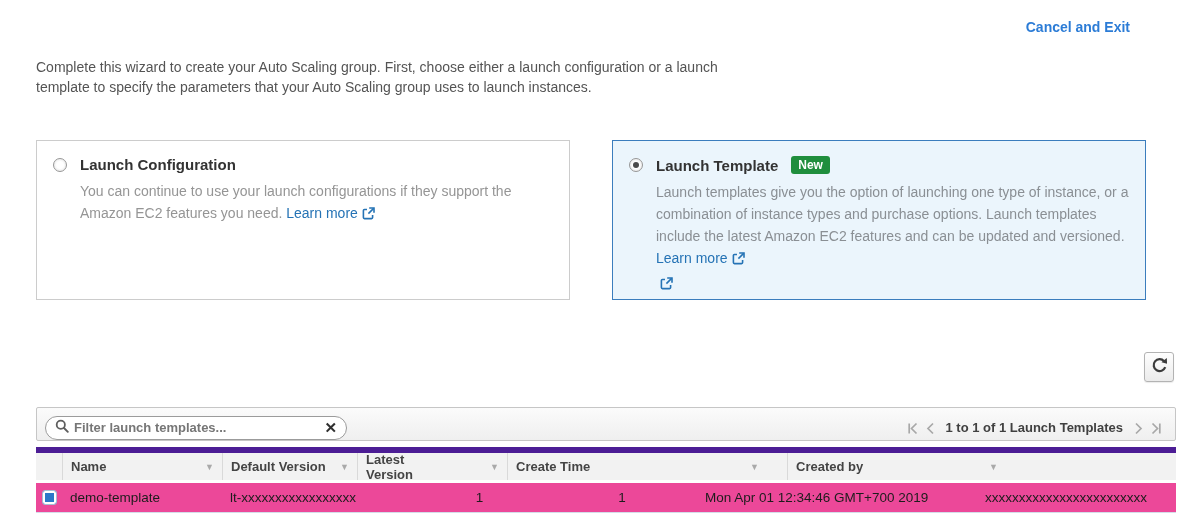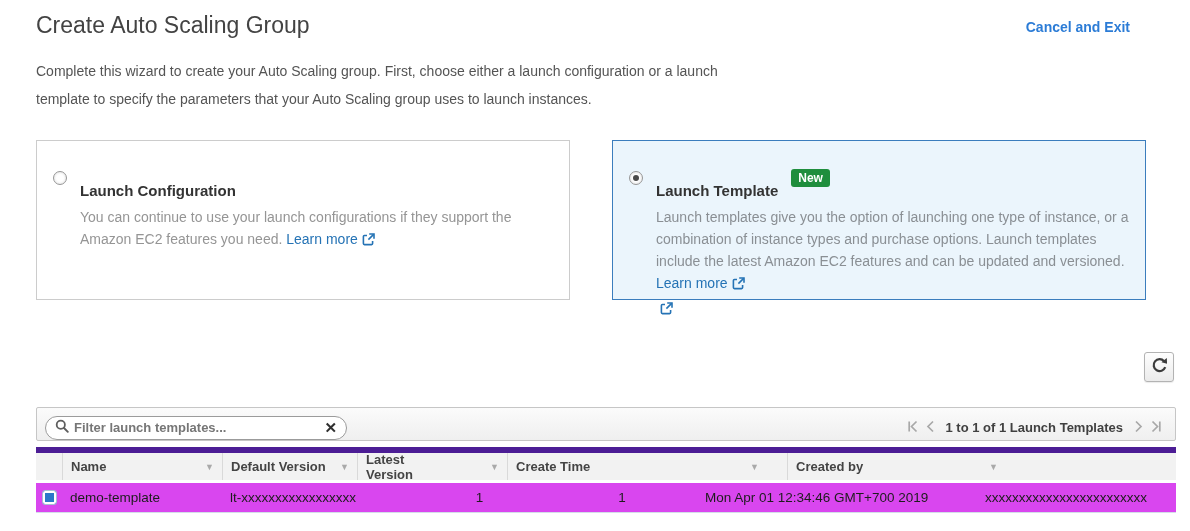--- a/index.html
+++ b/index.html
@@ -2,80 +2,79 @@
 <html><head>
 <meta charset="utf-8">
 <style>
   * { margin:0; padding:0; box-sizing:border-box; }
   html,body { background:#fff; }
   body { font-family:"Liberation Sans", sans-serif; font-size:14px; color:#444; }
   .page { position:relative; width:1190px; height:531px; overflow:hidden; background:#fff; }
 
   .title { position:absolute; left:36px; top:12px; font-size:23px; font-weight:400; color:#434343; }
   .cancel-link { position:absolute; top:19px; right:60px; font-size:14px; font-weight:bold; color:#2c7cd6; cursor:pointer; }
-  .desc { position:absolute; left:36px; top:57px; width:695px; font-size:14px; line-height:28px; color:#545454; }
+  .desc { position:absolute; left:36px; top:57px; width:695px; font-size:14px; line-height:20px; color:#545454; }
 
   .cards { position:absolute; left:36px; top:140px; display:flex; gap:42px; }
   .card { width:534px; height:160px; background:#fff; border:1px solid #cccccc; padding:15px 16px; cursor:pointer; }
   .card.selected { background:#ebf5fc; border:1px solid #3b7dbd; }
   .card-head { display:flex; align-items:center; gap:13px; }
   .radio { flex:0 0 auto; width:14px; height:14px; border-radius:50%; border:1px solid #979797; background:radial-gradient(#ffffff 40%, #dddddd); }
   .radio.checked::after { content:''; display:block; width:6px; height:6px; margin:3px; border-radius:50%; background:#4a4a4a; }
-  .card-title { font-size:15px; font-weight:bold; color:#333;margin-top:26px; }
+  .card-title { font-size:15px; font-weight:bold; color:#333; }
   .badge-new { background:#1f8e3d; color:#fff; font-size:12px; font-weight:bold; padding:2px 7px; border-radius:3px; }
   .card-body { margin:7px 0 0 27px; font-size:14px; line-height:22px; color:#959595; }
   .card.selected .card-body { color:#8a8f94; }
   .link { color:#2573b5; text-decoration:none; cursor:pointer; }
   .ext-icon { display:inline-block; vertical-align:-2px; margin-left:4px; color:#2573b5; }
   .card-links div { line-height:23px; }
 
   .refresh-btn { position:absolute; top:352px; right:16px; width:30px; height:30px; border:1px solid #b3b3b3; border-radius:3px;
     background:linear-gradient(#fefefe,#ebebeb); display:flex; align-items:center; justify-content:center; cursor:pointer;
     box-shadow:0 1px 1px rgba(0,0,0,.08); }
 
   .table-wrap { position:absolute; left:36px; top:407px; width:1140px; }
   .toolbar { height:34px; border:1px solid #c6c6c6; border-radius:2px; background:linear-gradient(#fbfbfb,#efefef);
     display:flex; align-items:center; justify-content:space-between; padding:7px 12px 0 8px; }
   .search-pill { display:flex; align-items:center; width:302px; height:24px; background:#fff; border:1px solid #9b9b9b; border-radius:13px; padding:0 9px; }
   .filter-input { flex:1; border:none; outline:none; background:transparent; font-family:inherit; font-size:13px; font-weight:bold; color:#555; margin-left:5px; }
   .filter-input::placeholder { color:#767676; opacity:1; }
   .clear-x { color:#2f2f2f; font-weight:bold; font-size:15px; cursor:pointer; line-height:1; }
-  .pager { display:flex; align-items:flex-start; gap:5px; }
+  .pager { display:flex; align-items:flex-end; gap:5px; }
   .pager-btn { display:flex; align-items:center; cursor:pointer; }
   .pager-text { font-size:13px; font-weight:bold; color:#404040; margin:0 5px; }
 
   .thead { display:flex; align-items:stretch; height:33px; background:#f2f2f2; margin-top:6px; border-top:6px solid #4c1d95; }
   .th { display:flex; align-items:center; justify-content:space-between; padding:0 8px; font-size:13px; font-weight:bold; color:#444;
     border-left:1px solid #d9d9d9; cursor:pointer; }
   .th.no-sep { border-left:none; cursor:default; }
   .sort-icon { font-size:9px; color:#a9a9a9; margin-left:4px; }
   .sort-icon.asc { color:#4d4d4d; }
 
-  .trow { display:flex; align-items:center; height:30px; background:#d946ef; margin-top:3px; border-bottom:1px solid #d4dde9;
+  .trow { display:flex; align-items:center; height:30px; background:#ec4899; margin-top:3px; border-bottom:1px solid #d4dde9;
     font-size:13.5px; color:#1d1d1d; cursor:pointer; }
   .td { padding:0 8px; white-space:nowrap; overflow:hidden; }
   .td.center { text-align:center; }
 
   .col-check { width:26px; flex:0 0 auto; }
   .col-name  { width:160px; flex:0 0 auto; }
   .col-ltid  { width:190px; flex:0 0 auto; }
   .col-defv  { width:135px; flex:0 0 auto; }
   .col-latv  { width:150px; flex:0 0 auto;gap:40px; }
   .col-ctime { width:260px; flex:0 0 auto; }
   .col-cby   { width:219px; flex:0 0 auto;margin-left:20px; }
 
   .cb { width:15px; height:15px; margin-left:6px; border-radius:3px; border:1px solid #a9bed4; background:#2a78c9;
     box-shadow:inset 0 0 0 2px #fff; cursor:pointer; }
 </style>
 </head>
 <body>
 
 <div class="page">
 
-  <div class="title">Create Auto Scaling Group</div>
   <a class="cancel-link">Cancel and Exit</a>
   <div class="desc">Complete this wizard to create your Auto Scaling group. First, choose either a launch configuration or a launch template to specify the parameters that your Auto Scaling group uses to launch instances.</div>
 
   <div class="cards">
 
     <div class="card">
       <div class="card-head">
         <span class="radio"></span>
         <span class="card-title">Launch Configuration</span>
       </div>

